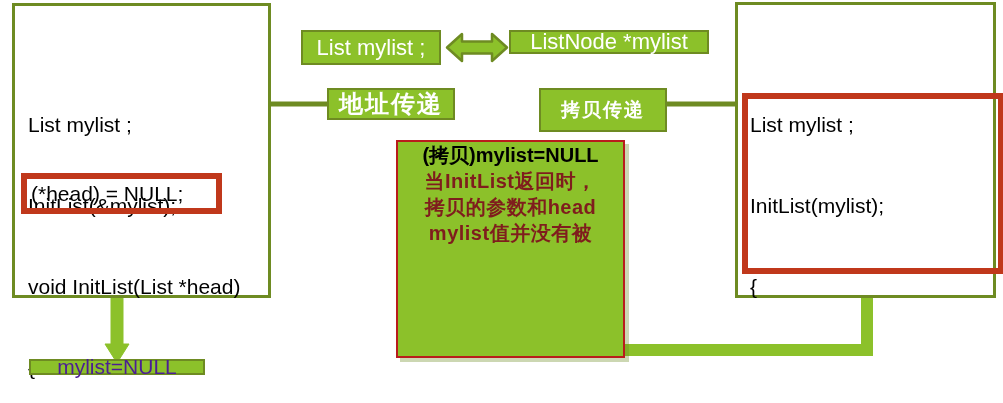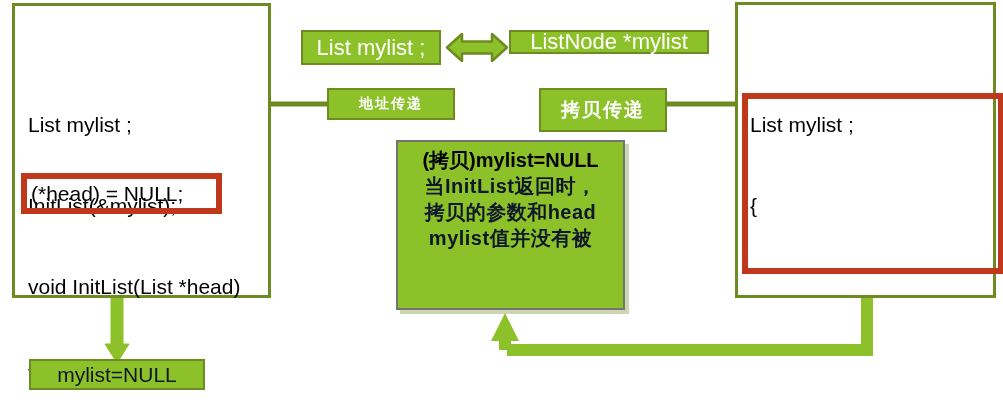--- a/index.html
+++ b/index.html
@@ -67,52 +67,51 @@
   #chip-list-mylist {
     left: 301px; top: 30px; width: 140px; height: 35px;
     font-size: 22px;
   }
   #chip-listnode-mylist {
     left: 509px; top: 30px; width: 200px; height: 24px;
     font-size: 22px;
   }
   #chip-address-pass {
     left: 327px; top: 88px; width: 128px; height: 32px;
-    font-size: 14px; font-weight: bold; letter-spacing: 2px;
+    font-size: 24px; font-weight: bold; letter-spacing: 2px;
   }
   #chip-copy-pass {
     left: 539px; top: 88px; width: 128px; height: 44px;
     font-size: 19px; font-weight: bold; letter-spacing: 2px;
   }
   #chip-mylist-null {
-    left: 29px; top: 359px; width: 176px; height: 31px;
-    font-size: 21px; color: #0f172a;
+    left: 29px; top: 359px; width: 176px; height: 16px;
+    font-size: 21px; color: #4c1d95;
   }
 
   
   #center-note {
     position: absolute;
-    left: 396px; top: 140px; width: 229px; height: 170px;
+    left: 396px; top: 140px; width: 229px; height: 218px;
     background: #8CC12A;
-    border: 2px solid #737373;
+    border: 2px solid #b91c1c;
     box-sizing: border-box;
     box-shadow: 4px 4px 0 rgba(110,139,34,0.35);
     text-align: center;
-    padding-top: 5px;
   }
   #center-note .note-first {
     display: block;
     color: #000000;
     font-size: 20px;
     line-height: 26px;
     font-weight: bold;
   }
   #center-note .note-body {
     display: block;
-    color: #0f172a;
+    color: #7f1d1d;
     font-size: 20px;
     line-height: 26px;
     font-weight: bold;
     letter-spacing: 0.5px;
   }
 
   
   #wires {
     position: absolute;
     left: 0; top: 0;
@@ -165,20 +164,21 @@
 
   <div class="red-box" id="redbox-left"></div>
   <div class="code-block" id="highlight-left" style="left:31px; top:180px; font-size:21px;">(*head) = NULL;</div>
 
   <div class="panel" id="panel-right"></div>
 
   <div class="red-box" id="redbox-right"></div>
 
   <div class="code-block" id="code-right">
     <span class="code-line">List mylist ;</span>
+    <span class="code-line">InitList(mylist);</span>
     <span class="code-line">{</span>
     
     
   </div>
 
   <div class="chip" id="chip-list-mylist">List mylist ;</div>
 
   <div class="chip" id="chip-listnode-mylist">ListNode *mylist</div>
 
   <div class="chip" id="chip-address-pass">地址传递</div>

